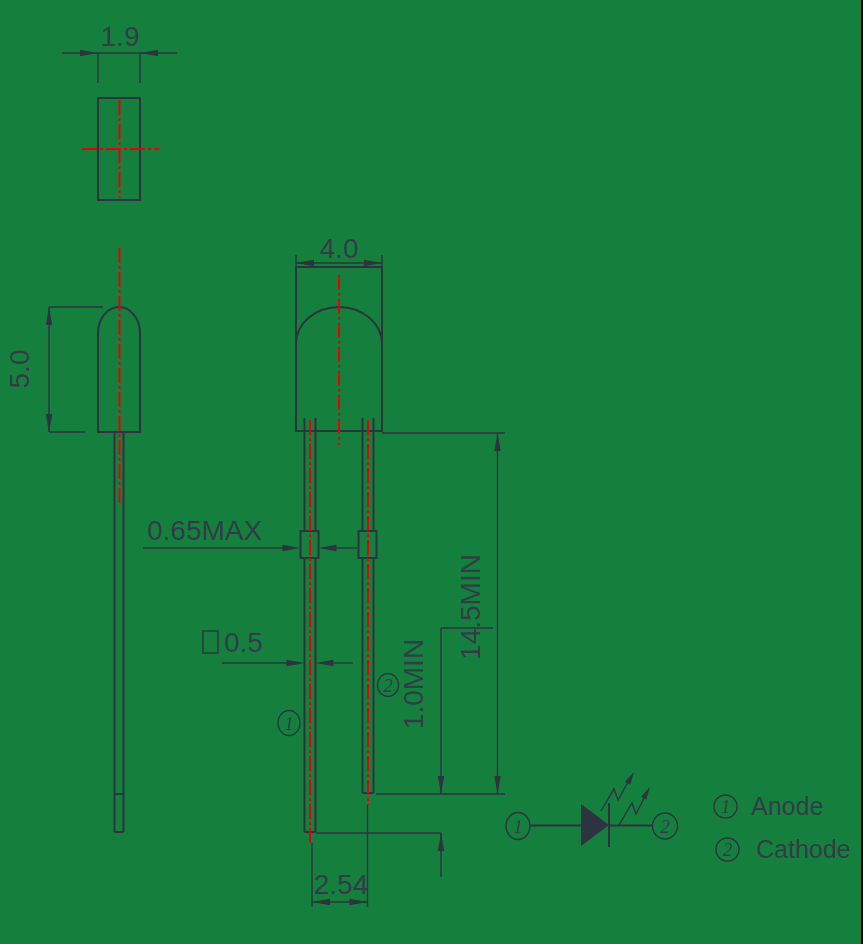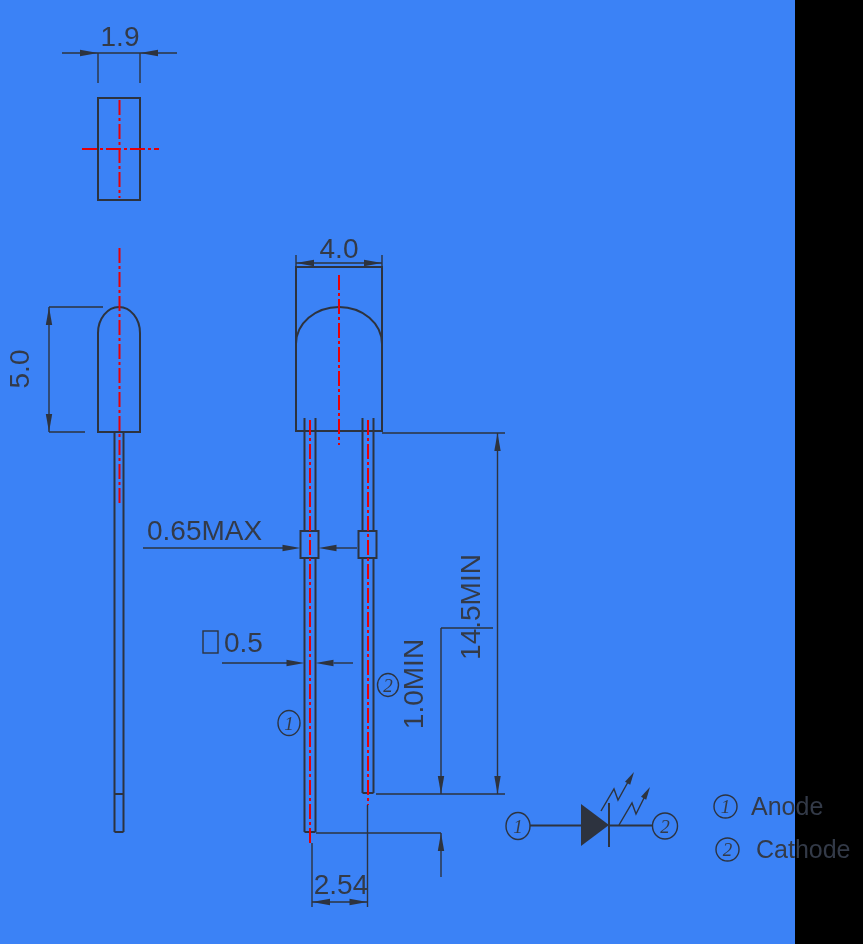--- a/index.html
+++ b/index.html
@@ -1,16 +1,16 @@
 <!DOCTYPE html>
 <html><head>
 <meta charset="utf-8">
 <style>
   html,body{margin:0;padding:0;background:#000;width:863px;height:944px;overflow:hidden}
-  #stage{position:relative;width:795px;height:944px;background:#3b82f6}
+  #stage{position:relative;width:861px;height:944px;background:#15803d}
   svg{position:absolute;left:0;top:0}
   .obj{stroke:#2d333f;stroke-width:2;fill:none;stroke-linecap:butt}
   .thin{stroke:#2d333f;stroke-width:1.4;fill:none}
   .red{stroke:#e60008;stroke-width:2;fill:none;stroke-dasharray:15 3 3 3}
   .arr{fill:#2d333f;stroke:none}
   text{fill:#333a48;font-family:"Liberation Sans",sans-serif}
   .dim{font-size:28px;letter-spacing:0px}
   .legend-t{font-size:25px}
   .pin{font-family:"Liberation Serif",serif;font-style:italic;font-size:19px;fill:#333a48}
 </style>

